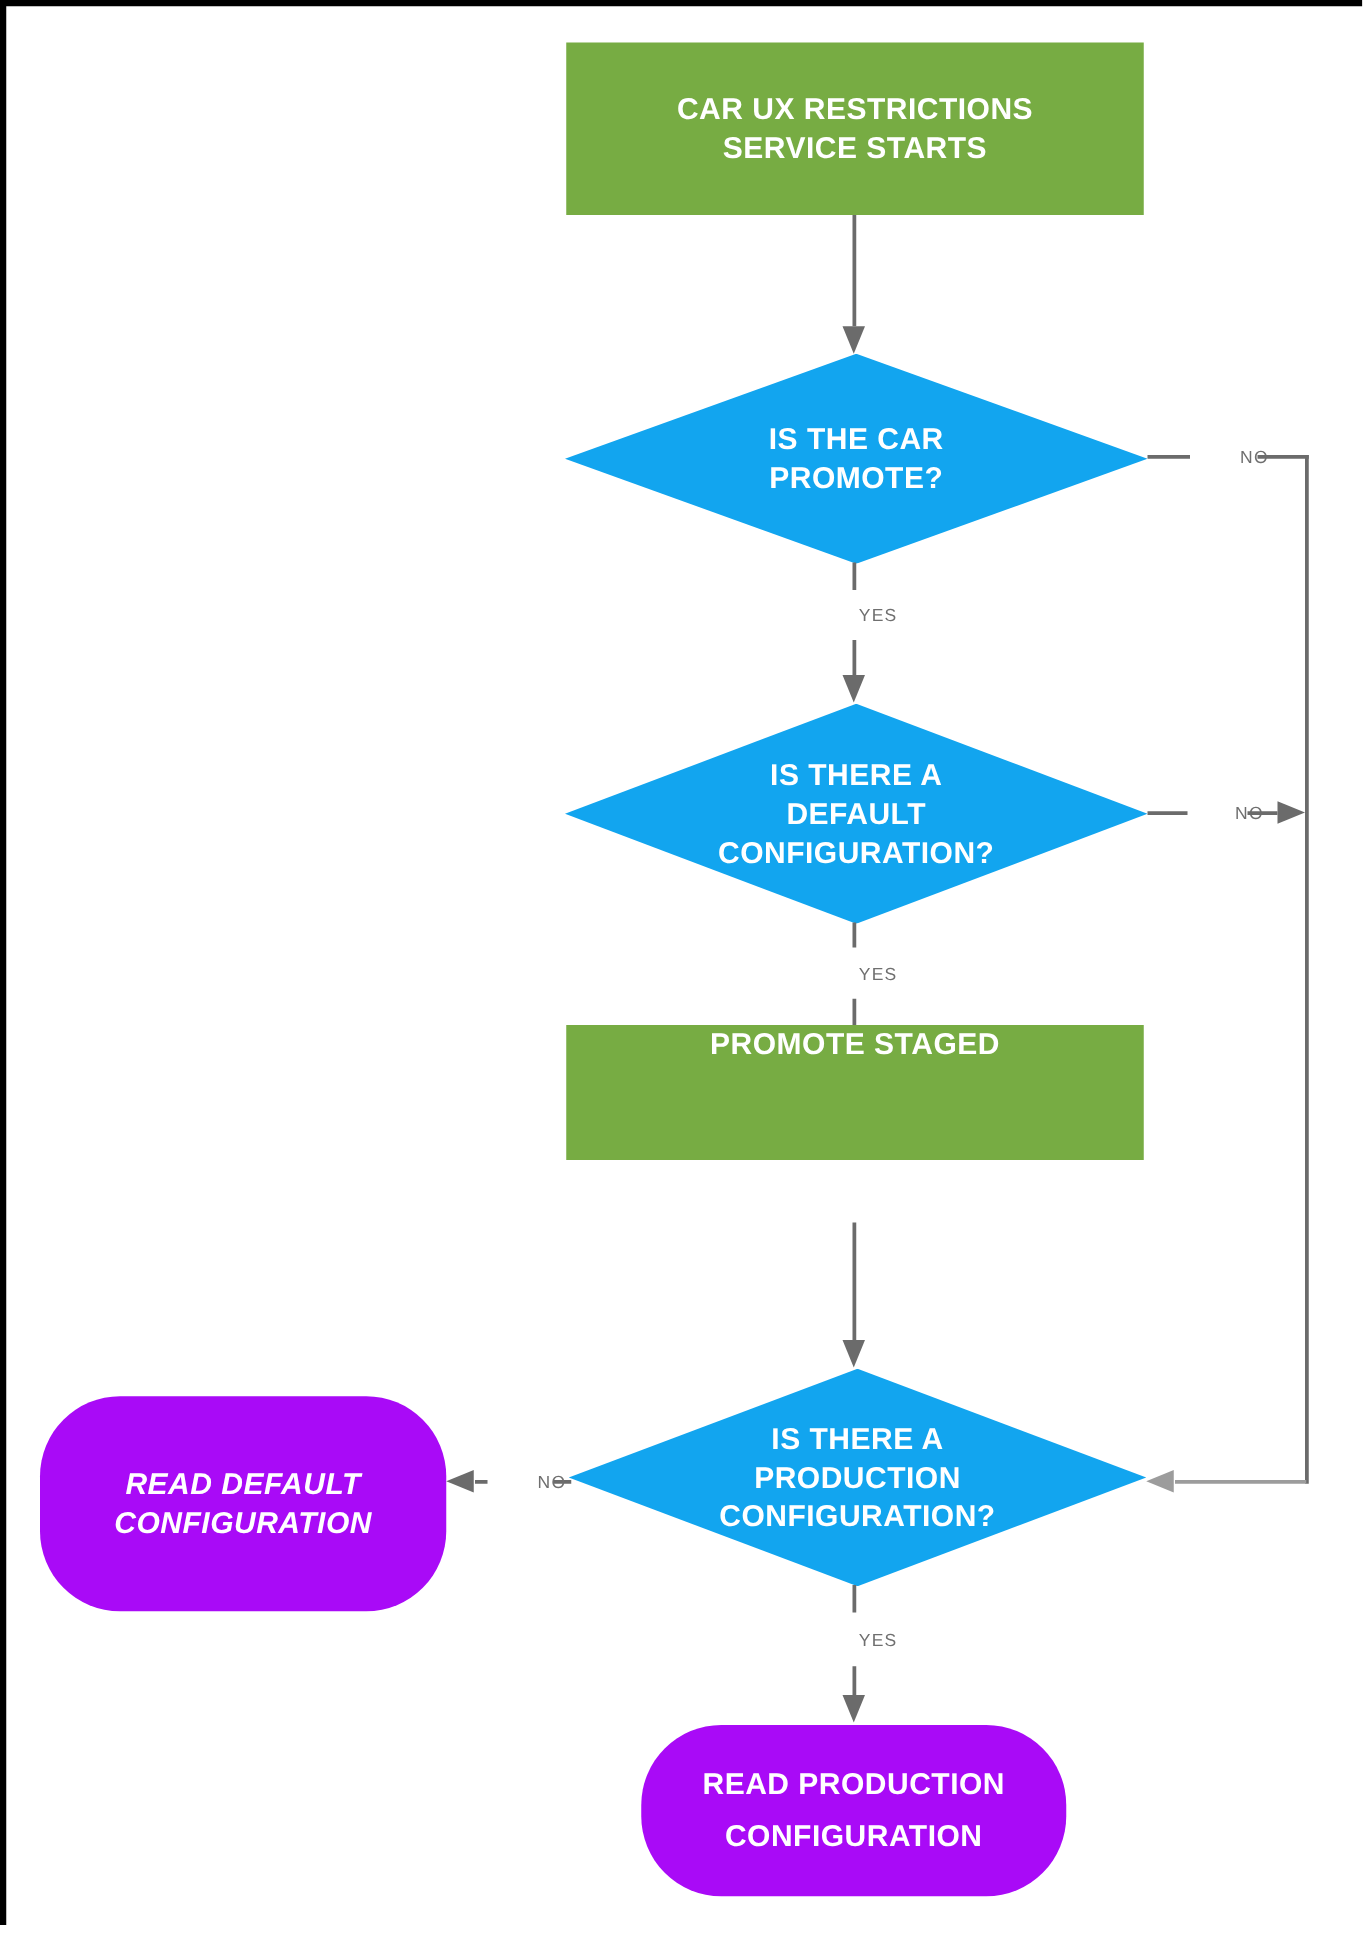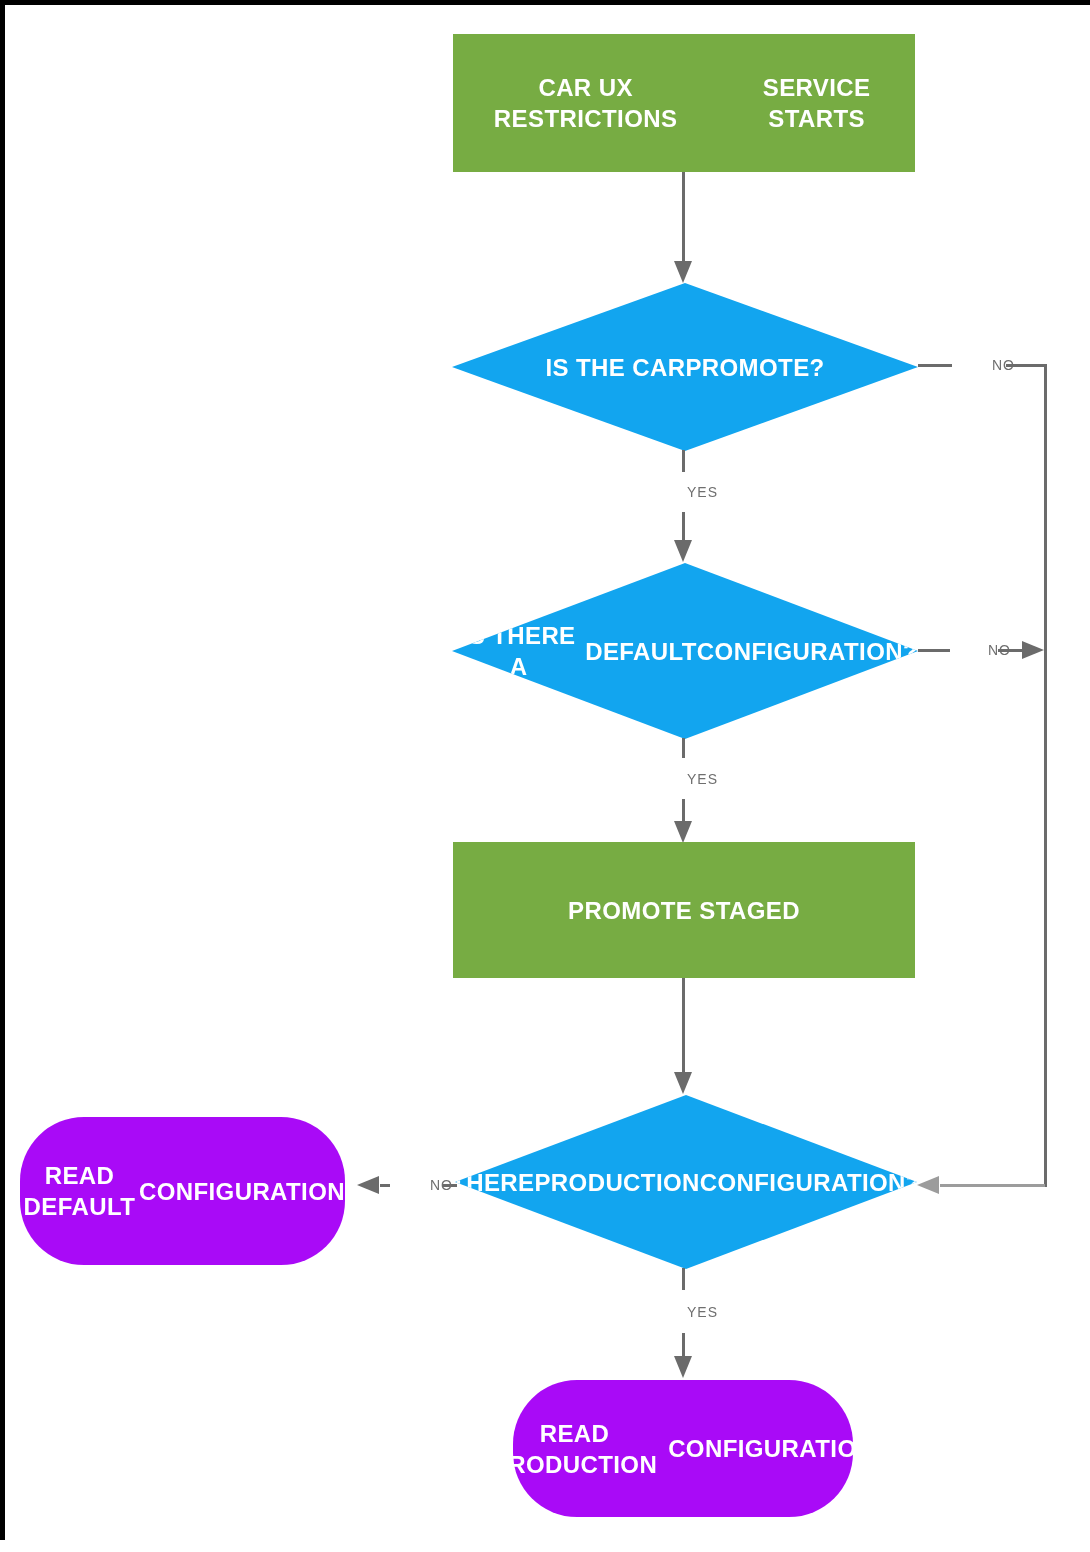--- a/index.html
+++ b/index.html
@@ -6,33 +6,33 @@
   #stage{
     position:relative;width:1090px;height:1552px;background:#fff;overflow:hidden;
     font-family:"Liberation Sans", sans-serif;
   }
   
   .frame-top{position:absolute;left:0;top:0;width:1090px;height:5px;background:#000;}
   .frame-left{position:absolute;left:0;top:0;width:5px;height:1540px;background:#000;}
 
   
   .node{
-    position:absolute;display:flex;align-items:center;justify-content:center;
+    position:absolute;display:flex;flex-direction:column;align-items:center;justify-content:center;
     color:#fff;font-weight:bold;font-size:24px;line-height:31px;text-align:center;letter-spacing:.4px;
   }
   .process{background:var(--process-fill,#77AC43);}
   .decision{background:var(--decision-fill,#12A5EF);clip-path:polygon(50% 0%,100% 50%,50% 100%,0% 50%);}
   .terminator{background:var(--terminator-fill,#A90AF7);border-radius:64px;}
 
   #start-box{left:453px;top:34px;width:462px;height:138px;}
   #diamond-parked{left:452px;top:283px;width:466px;height:168px;}
   #diamond-staged{left:452px;top:563px;width:466px;height:176px;}
-  #promote-box{left:453px;top:842px;width:462px;height:136px;}
+  #promote-box{left:453px;top:820px;width:462px;height:108px;justify-content:space-between;}
   #diamond-production{left:455px;top:1095px;width:462px;height:174px;}
-  #default-box{left:20px;top:1117px;width:325px;height:148px;}
+  #default-box{left:32px;top:1117px;width:325px;height:172px;font-style:italic;}
   #production-box{left:513px;top:1380px;width:340px;height:137px;gap:11px;}
 
   
   .vl{position:absolute;width:3px;background:var(--line-color,#6B6B6B);}
   .hl{position:absolute;height:3px;background:var(--line-color,#6B6B6B);}
   .hl.light{background:var(--line-light-color,#9C9C9C);}
   .arr{position:absolute;width:0;height:0;}
   .arr.down{border-left:9px solid transparent;border-right:9px solid transparent;border-top:22px solid var(--line-color,#6B6B6B);}
   .arr.right{border-top:9px solid transparent;border-bottom:9px solid transparent;border-left:22px solid var(--line-color,#6B6B6B);}
   .arr.left{border-top:9px solid transparent;border-bottom:9px solid transparent;border-right:22px solid var(--line-color,#6B6B6B);}

